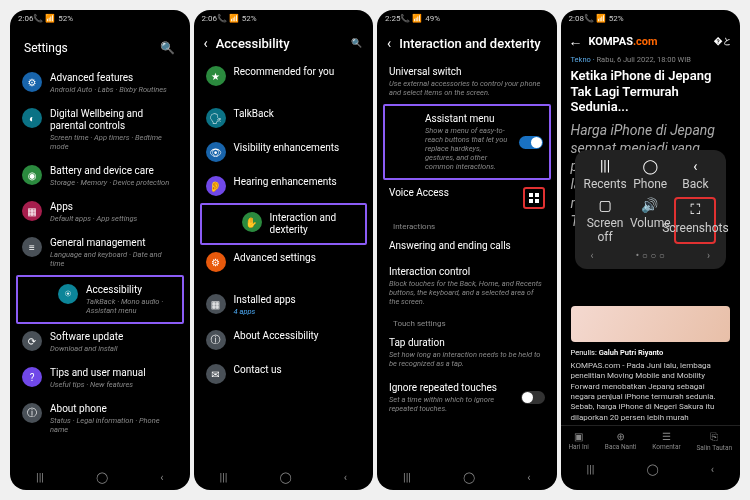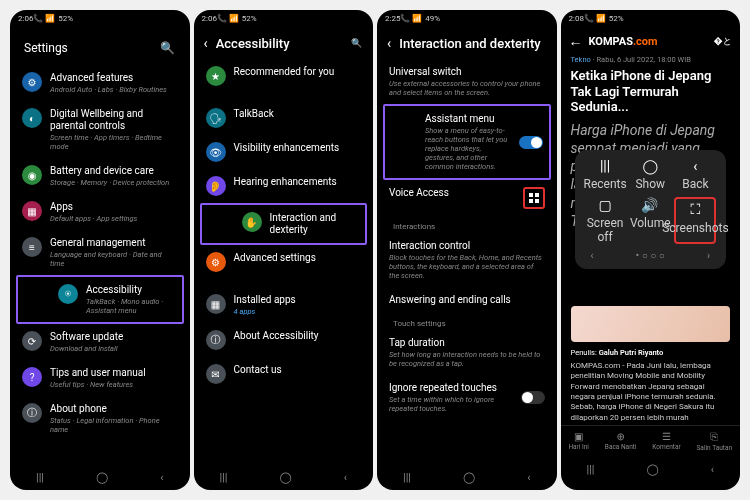--- a/index.html
+++ b/index.html
@@ -244,27 +244,27 @@
             <span></span>
             <span></span>
             <span></span>
             <span></span>
           </div>
         </div>
     </div>
     <div class="section-label">Interactions</div>
     <div class="item">
         <div class="item-text">
+          <div class="item-title">Answering and ending calls</div>
+        </div>
+      </div>
+    <div class="item">
+        <div class="item-text">
           <div class="item-title">Interaction control</div>
           <div class="item-sub">Block touches for the Back, Home, and Recents buttons, the keyboard, and a selected area of the screen.</div>
-        </div>
-      </div>
-    <div class="item">
-        <div class="item-text">
-          <div class="item-title">Answering and ending calls</div>
         </div>
       </div>
     <div class="section-label">Touch settings</div>
     <div class="item">
         <div class="item-text">
           <div class="item-title">Tap duration</div>
           <div class="item-sub">Set how long an interaction needs to be held to be recognized as a tap.</div>
         </div>
       </div>
     <div class="item">
@@ -300,21 +300,21 @@
   <div class="article-sub">Harga iPhone di Jepang sempat menjadi yang paling murah sedunia lantaran mata uang Yen mengalami depresiasi. Tapi kini tidak lagi</div>
 
   <div class="popup">
     <div class="popup-row">
       <div class="popup-cell">
           <span class="ic">|||</span>
           <span class="lb">Recents</span>
         </div>
       <div class="popup-cell">
           <span class="ic">◯</span>
-          <span class="lb">Show</span>
+          <span class="lb">Phone</span>
         </div>
       <div class="popup-cell">
           <span class="ic">‹</span>
           <span class="lb">Back</span>
         </div>
     </div>
     <div class="popup-row">
       <div class="popup-cell">
           <span class="ic">▢</span>
           <span class="lb">Screen off</span>

